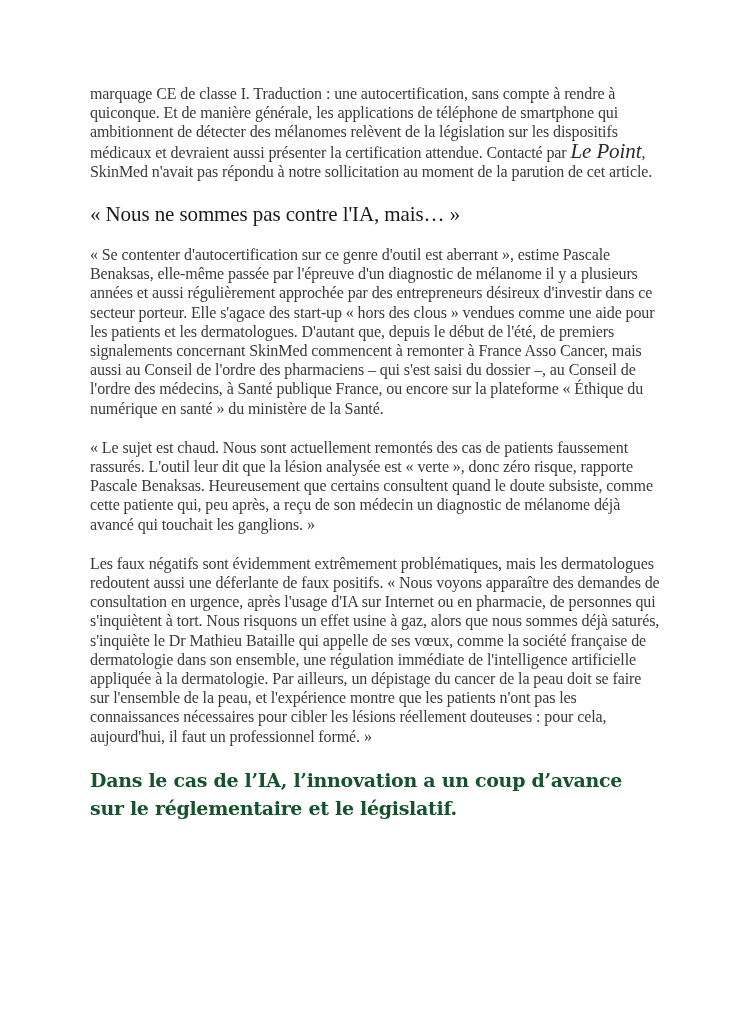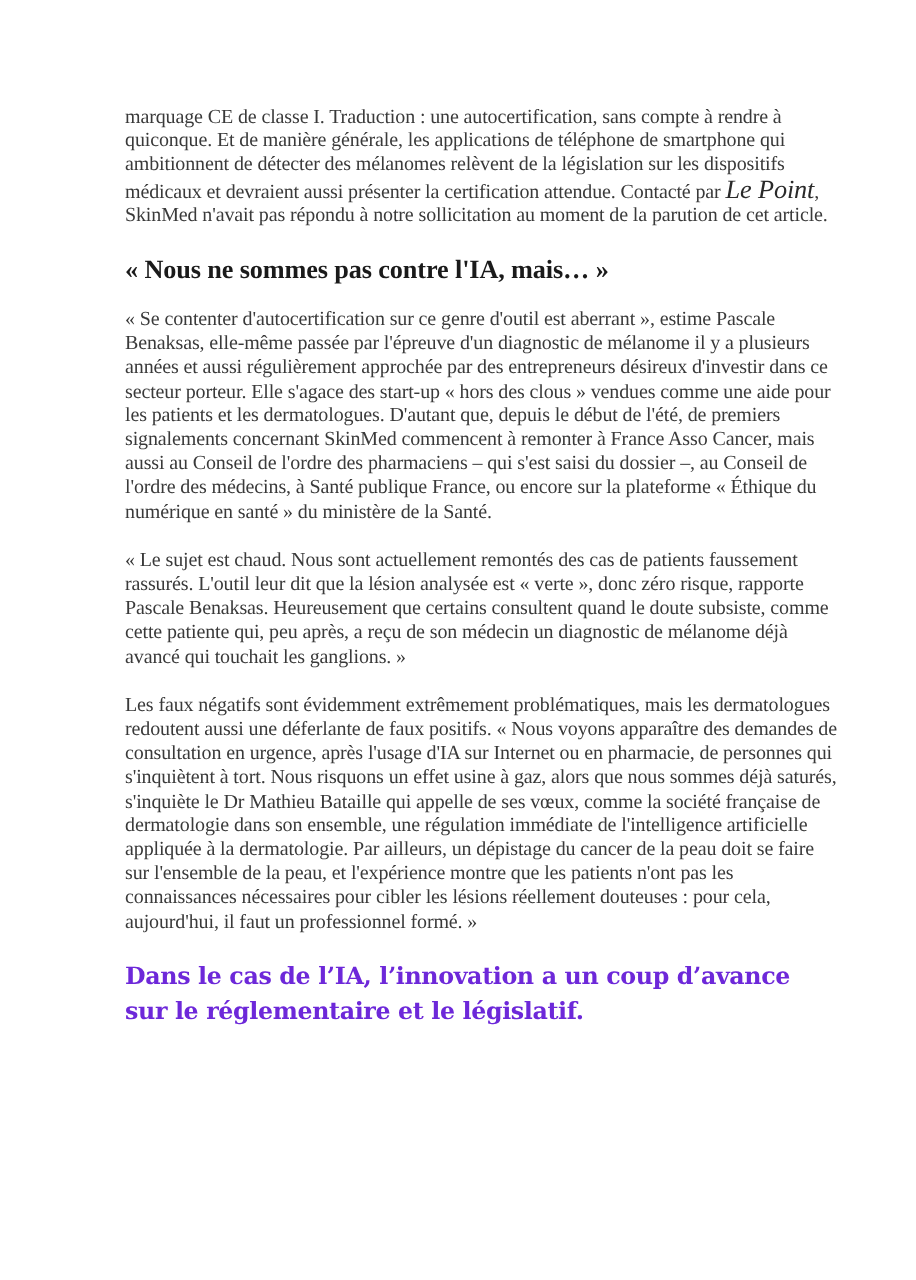--- a/index.html
+++ b/index.html
@@ -8,51 +8,51 @@
       background: #ffffff;
     }
     body {
       width: 733px;
       height: 1024px;
       overflow: hidden;
       position: relative;
     }
     .page {
       position: absolute;
-      left: 100px;
+      left: 90px;
       top: 84px;
       width: 570px;
       color: #3a3a3a;
       font-family: "Liberation Serif", "DejaVu Serif", serif;
       font-size: 16px;
       line-height: 19.2px;
       letter-spacing: -0.1px;
     }
     .para {
       margin: 0 0 20px 0;
     }
     .pub {
       font-style: italic;
       font-size: 21px;
       color: #2a2a2a;
     }
     .h-quote {
       font-family: "Liberation Serif", serif;
-      font-weight: bold;
+      font-weight: normal;
       font-size: 21px;
       line-height: 26px;
       color: #1a1a1a;
       margin: 0 0 18px 0;
     }
     .h-sub {
       font-family: "DejaVu Serif", serif;
       font-weight: bold;
       font-size: 19px;
       line-height: 28px;
-      color: #6d28d9;
+      color: #14532d;
       letter-spacing: -0.3px;
       margin: 0 0 20px 0;
     }
   </style>
 </head>
 <body>
 
 <div class="page">
 
   <p class="para"><span>marquage CE de classe I. Traduction : une autocertification, sans compte à rendre à quiconque. Et de manière générale, les applications de téléphone de smartphone qui ambitionnent de détecter des mélanomes relèvent de la législation sur les dispositifs médicaux et devraient aussi présenter la certification attendue. Contacté par </span><span class="pub">Le Point</span><span>, SkinMed n'avait pas répondu à notre sollicitation au moment de la parution de cet article.</span></p>

